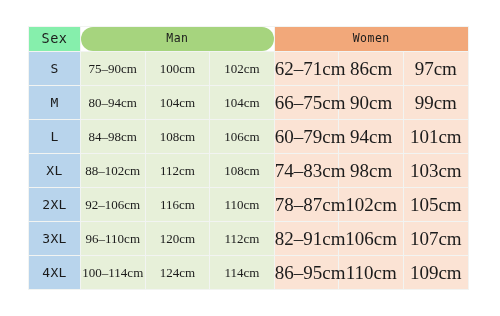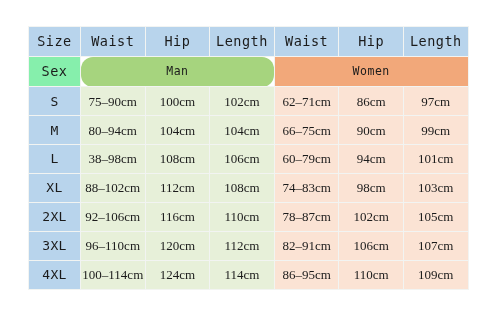--- a/index.html
+++ b/index.html
@@ -84,48 +84,39 @@
     font-size: 13px;
     letter-spacing: 0.3px;
     color: #14181c;
   }
   .cell-m {
     background: #e7f0d9;
     font-size: 13px;
   }
   .cell-w {
     background: #fbe3d4;
-    font-size: 13px;
+    font-size: 19px;
   }
 </style>
 </head>
 <body>
 
 <div id="size-chart-wrap">
   <table class="size-chart">
     <colgroup>
       <col class="c-size">
         <col class="c-data">
         <col class="c-data">
         <col class="c-data">
       <col class="c-data">
         <col class="c-data">
         <col class="c-data">
     </colgroup>
     <tbody>
 
-      <tr class="row-head">
-        <td>Size</td>
-        <td>Waist</td>
-        <td>Hip</td>
-        <td>Length</td>
-        <td>Waist</td>
-        <td>Hip</td>
-        <td>Length</td>
-      </tr>
 
       <tr>
         <td class="cell-sex-label">Sex</td>
         <td class="cell-man" colspan="3">Man</td>
         <td class="cell-women" colspan="3">Women</td>
       </tr>
 
       <tr>
         <td class="cell-size">S</td>
         <td class="cell-m">75–90cm</td>
@@ -141,21 +132,21 @@
         <td class="cell-m">80–94cm</td>
         <td class="cell-m">104cm</td>
         <td class="cell-m">104cm</td>
         <td class="cell-w">66–75cm</td>
         <td class="cell-w">90cm</td>
         <td class="cell-w">99cm</td>
       </tr>
 
       <tr>
         <td class="cell-size">L</td>
-        <td class="cell-m">38–98cm</td>
+        <td class="cell-m">84–98cm</td>
         <td class="cell-m">108cm</td>
         <td class="cell-m">106cm</td>
         <td class="cell-w">60–79cm</td>
         <td class="cell-w">94cm</td>
         <td class="cell-w">101cm</td>
       </tr>
 
       <tr>
         <td class="cell-size">XL</td>
         <td class="cell-m">88–102cm</td>

